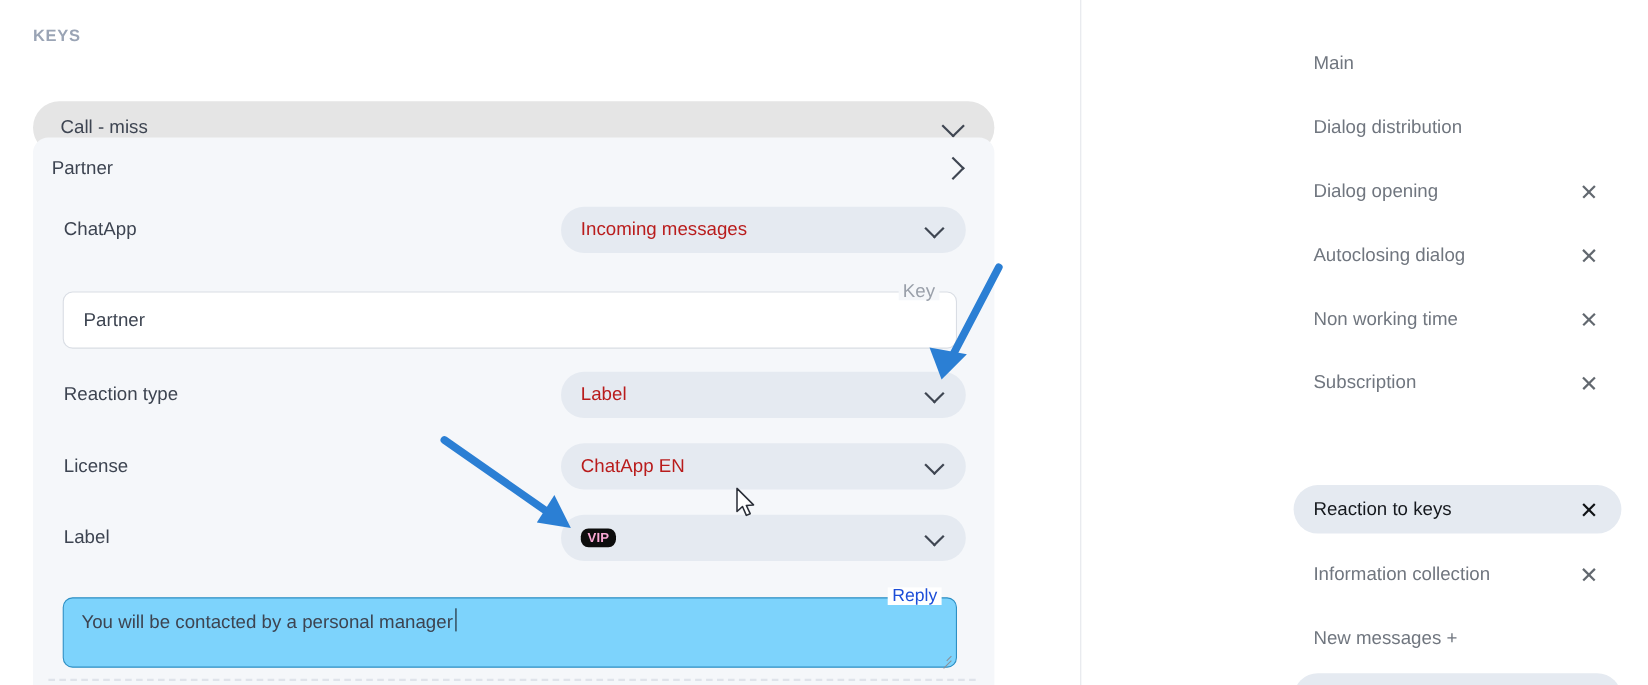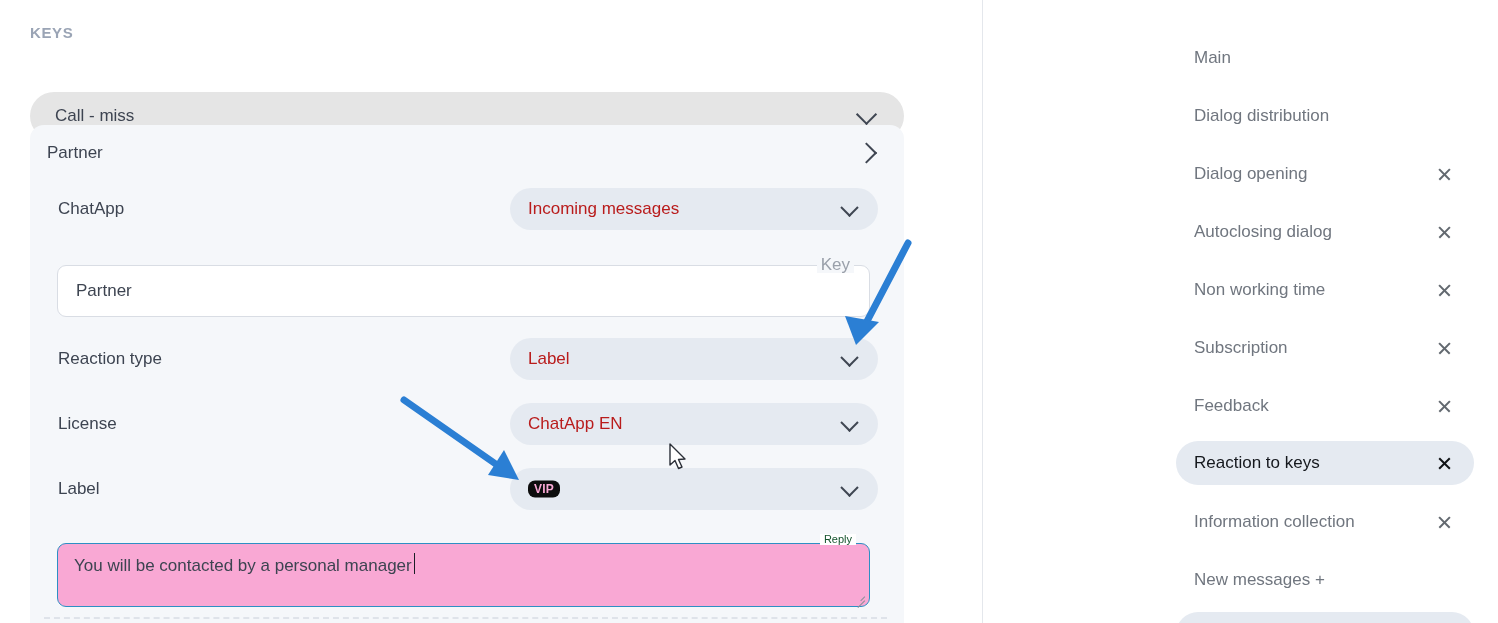--- a/index.html
+++ b/index.html
@@ -142,36 +142,36 @@
   }
 
   
   #reply-wrap {
     position: absolute; left: 27px; top: 418px;
     width: 813px; height: 64px;
   }
   #reply-box {
     position: absolute; inset: 0;
     width: 100%; height: 100%;
-    background: #f9a8d4;
+    background: #7dd3fc;
     border: 1.6px solid #2e8fc4;
     border-radius: 9px;
     box-sizing: border-box;
     font-family: "Liberation Sans", sans-serif;
     font-size: 17px; color: #3d4451;
     padding: 12px 16px;
     outline: none;
     resize: none;
     overflow: hidden;
   }
   #reply-float-label {
     position: absolute; right: 14px; top: -9px;
     background: #ffffff;
     padding: 0 4px;
-    font-size: 11px; color: #14532d;
+    font-size: 16px; color: #1d4ed8;
     line-height: 1;
     z-index: 3;
   }
   #reply-caret {
     position: absolute; left: 414px; top: 553px;
     width: 1.4px; height: 21px;
     background: #1b1f26;
   }
   #reply-resize {
     position: absolute; right: 5px; bottom: 3px;
@@ -351,27 +351,20 @@
   </div>
 
   <div class="side-item" style="top:326px;">
     <span class="s-lbl">Subscription</span>
     <span class="x-icon">
         <i></i>
         <i></i>
       </span>
   </div>
 
-  <div class="side-item" style="top:384px;">
-    <span class="s-lbl">Feedback</span>
-    <span class="x-icon">
-        <i></i>
-        <i></i>
-      </span>
-  </div>
 
   <div class="side-item active" style="top:441px;">
     <span class="s-lbl">Reaction to keys</span>
     <span class="x-icon">
         <i></i>
         <i></i>
       </span>
   </div>
 
   <div class="side-item" style="top:500px;">

